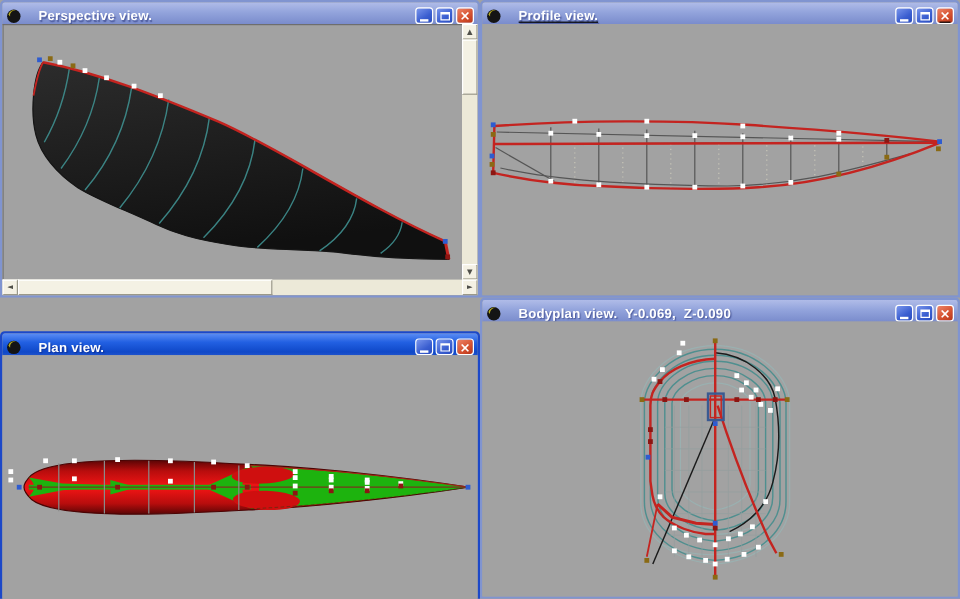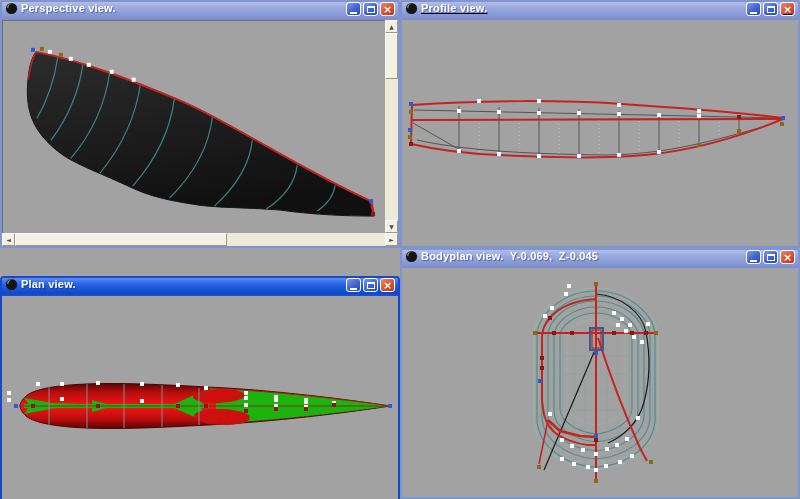--- a/index.html
+++ b/index.html
@@ -3,21 +3,21 @@
 <meta charset="utf-8">
 <style>
   html,body{margin:0;padding:0;}
   body{
     width:800px;height:499px;position:relative;overflow:hidden;
     background:#a2a2a2;font-family:"Liberation Sans",sans-serif;
   }
   .window{position:absolute;box-sizing:border-box;border:2px solid #8094d0;border-radius:4px 4px 0 0;}
   .window.active{border-color:#1c48c8;margin-top:28px;}
   .titlebar{
-    height:18px;display:flex;align-items:flex-start;gap:3px;padding:0 3px;
+    height:18px;display:flex;align-items:flex-end;gap:14px;padding:0 3px;
     border-radius:2px 2px 0 0;cursor:default;
     background:linear-gradient(180deg,#b0bce8 0%,#93a4dc 45%,#7a8ccc 100%);
   }
   .window.active .titlebar{
     background:linear-gradient(180deg,#5a8cf4 0%,#2260e2 40%,#0f48c8 85%,#1e52cc 100%);
   }
   .title-text{
     flex:1;color:#ffffff;font-size:11px;font-weight:bold;white-space:pre;
     overflow:hidden;text-shadow:1px 1px 1px rgba(10,20,90,.45);letter-spacing:.2px;
   }
@@ -317,21 +317,21 @@
     </div>
   </div>
 </div>
 
 <div class="window inactive" style="left:400px;top:248px;width:400px;height:251px;">
   <div class="titlebar">
     <svg class="app-icon" viewBox="0 0 13 13">
       <circle cx="6.5" cy="6.5" r="5.6" fill="#141414"></circle>
       <path d="M2 5 A5 5 0 0 1 8.5 1.6 A4.4 4.4 0 0 0 3.4 6.8 Z" fill="#b4aa1e"></path>
     </svg>
-    <span class="title-text">Bodyplan view.  Y-0.069,  Z-0.045</span>
+    <span class="title-text">Bodyplan view.  Y-0.069,  Z-0.090</span>
     <span class="win-buttons">
       <button class="win-btn btn-blue">
           <span class="glyph-min"></span>
         </button>
       <button class="win-btn btn-blue">
           <span class="glyph-max"></span>
         </button>
       <button class="win-btn btn-close">
           <span class="glyph-close">×</span>
         </button>

